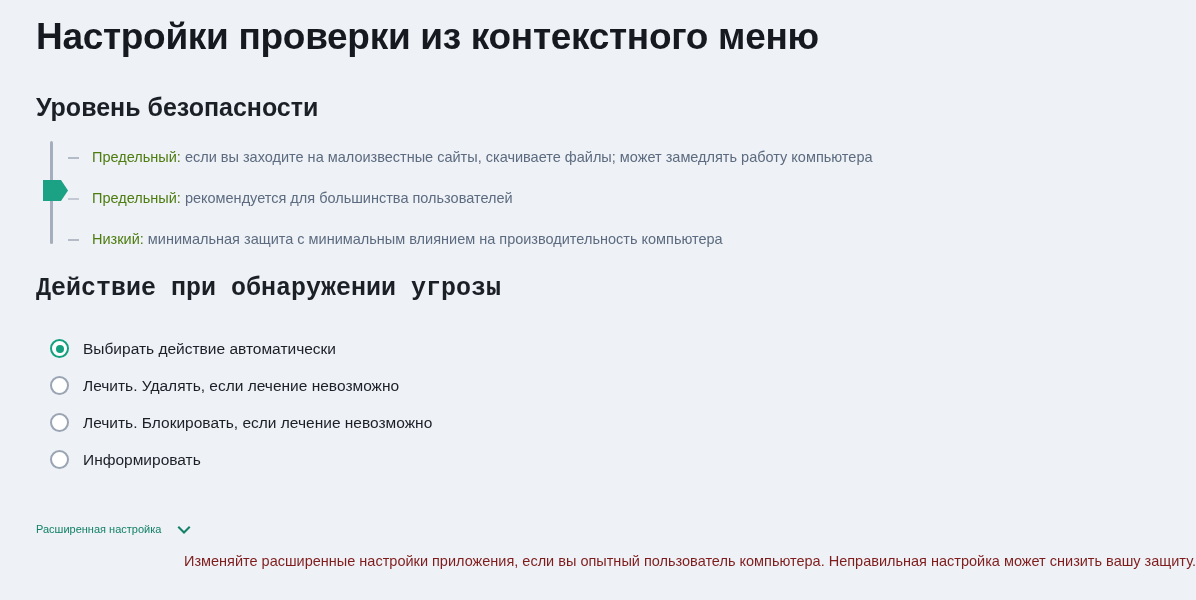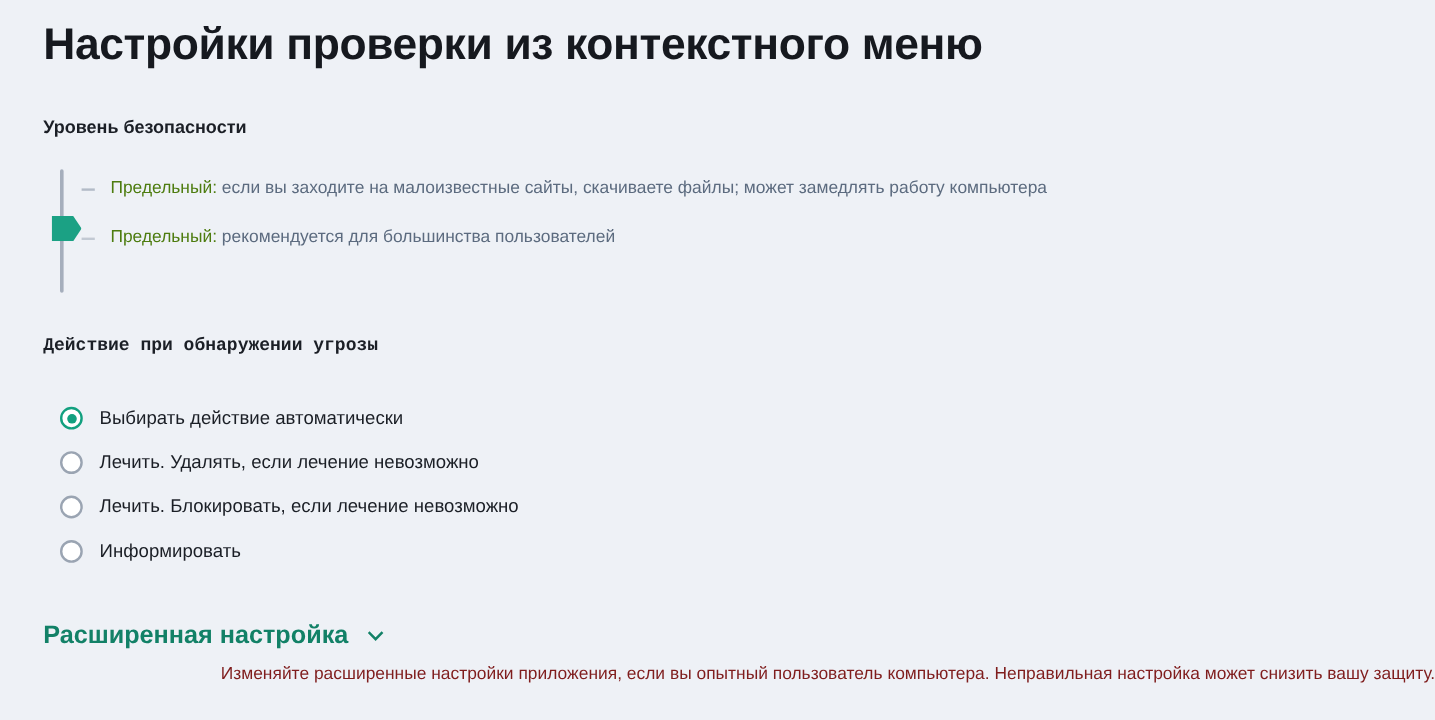--- a/index.html
+++ b/index.html
@@ -30,21 +30,21 @@
     font-size: 37px;
     font-weight: 700;
     letter-spacing: -0.3px;
     line-height: 50px;
     color: #16191f;
   }
 
   
   .section-heading {
     margin: 0;
-    font-size: 15px;
+    font-size: 25px;
     font-weight: 700;
     color: #1b1f26;
     line-height: 24px;
   }
   .heading-security { padding-top: 33px; }
   .heading-threat { padding-top: 30px; font-family: Liberation Mono, monospace; }
 
   
   .slider-block {
     position: relative;
@@ -147,22 +147,22 @@
   .advanced {
     padding-top: 29px;
   }
   .advanced-toggle {
     display: inline-flex;
     align-items: center;
     cursor: pointer;
     user-select: none;
   }
   .advanced-label {
-    font-size: 21px;
-    font-weight: 700;
+    font-size: 11px;
+    font-weight: 400;
     color: #128167;
     line-height: 21px;
   }
   .chevron {
     margin-left: 14px;
     display: inline-block;
     line-height: 0;
   }
   .advanced-desc {
     margin: 0;
@@ -187,20 +187,24 @@
     <div class="slider-thumb"></div>
     <ul class="slider-options">
       <li class="slider-option">
         <span class="tick"></span>
         <span><span class="opt-name">Предельный:</span><span class="opt-desc"> если вы заходите на малоизвестные сайты, скачиваете файлы; может замедлять работу компьютера</span></span>
       </li>
       <li class="slider-option">
         <span class="tick tick-muted"></span>
         <span><span class="opt-name">Предельный:</span><span class="opt-desc"> рекомендуется для большинства пользователей</span></span>
       </li>
+      <li class="slider-option">
+        <span class="tick"></span>
+        <span><span class="opt-name">Низкий:</span><span class="opt-desc"> минимальная защита с минимальным влиянием на производительность компьютера</span></span>
+      </li>
     </ul>
   </div>
 
   <h2 class="section-heading heading-threat">Действие при обнаружении угрозы</h2>
 
   <ul class="radio-group">
     <li class="radio-row selected">
       <span class="radio-mark"></span>
       <span class="radio-label">Выбирать действие автоматически</span>
     </li>

